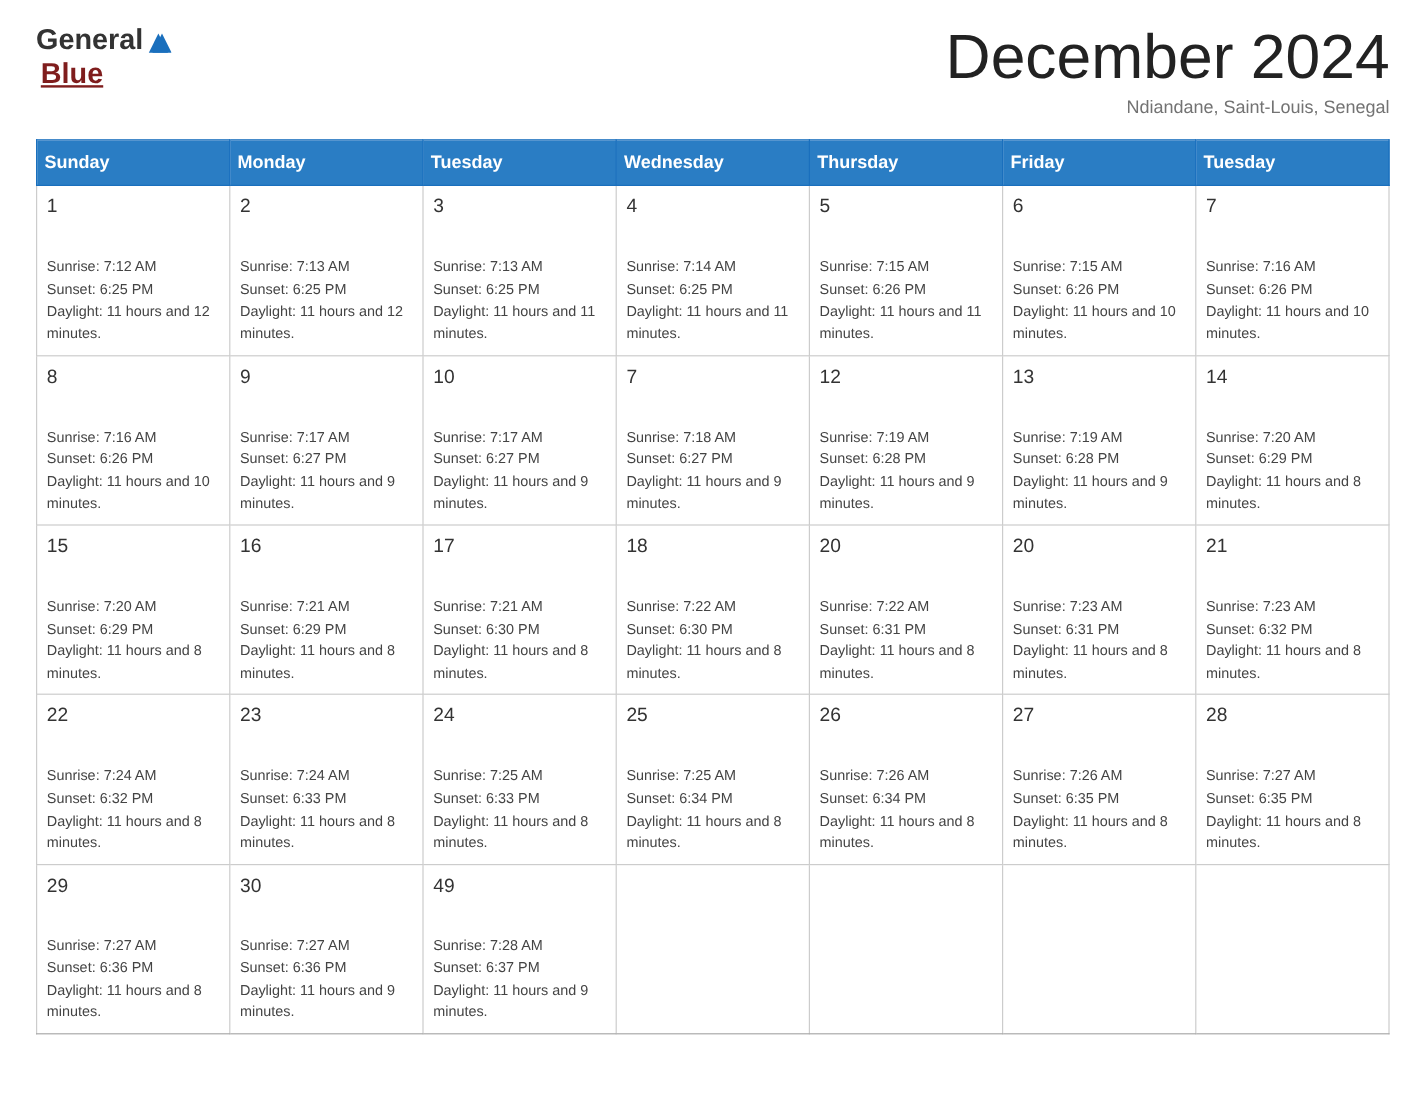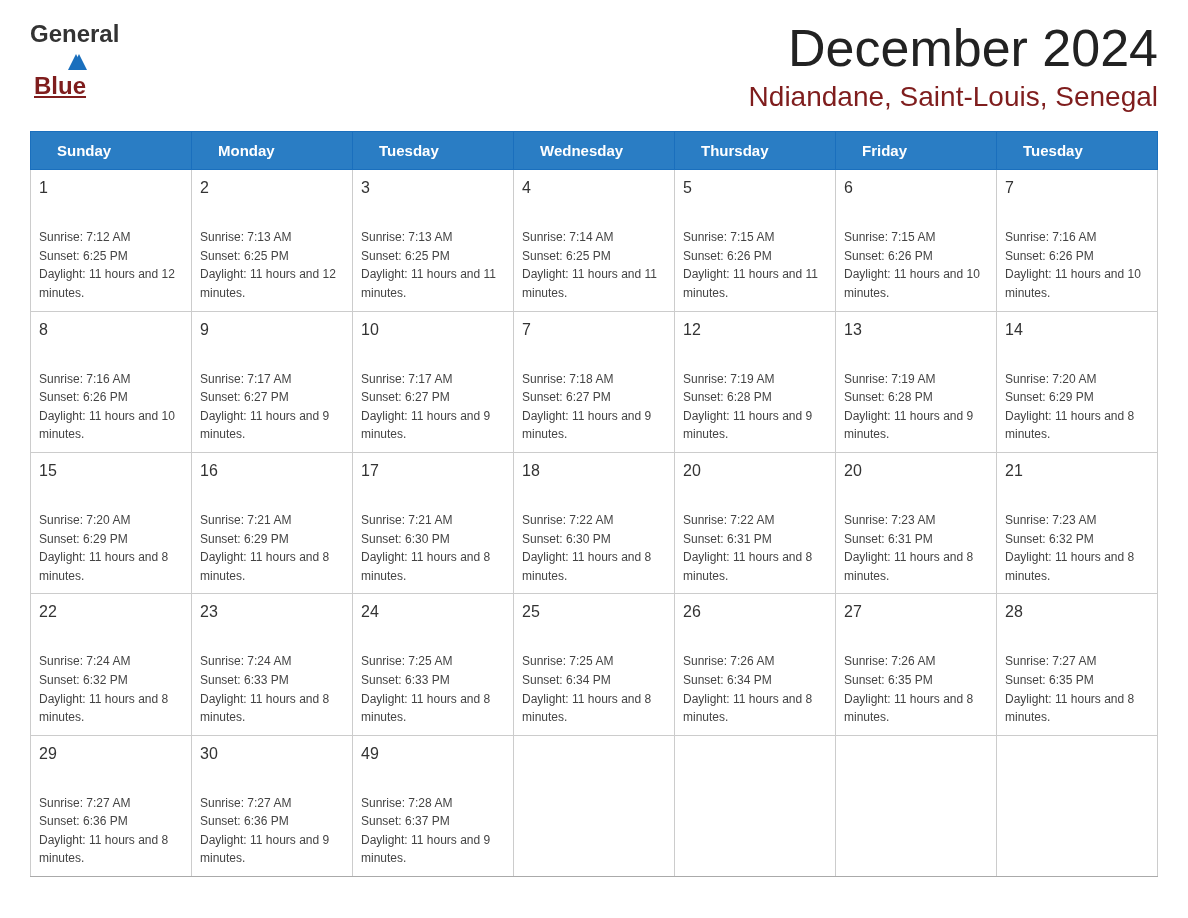--- a/index.html
+++ b/index.html
@@ -17,49 +17,48 @@
       margin-bottom: 18px;
     }
     .logo-wrapper {
       display: flex;
       flex-direction: column;
       align-items: flex-start;
     }
     .logo-line1 {
       display: flex;
       align-items: center;
-      flex-direction: column;
     }
     .logo-line2 {
       display: flex;
       align-items: center;
     }
     .title-area {
       text-align: right;
     }
     .main-title {
       font-size: 52px;
       font-weight: 300;
       color: #222;
       line-height: 1.1;
     }
     .subtitle {
-      font-size: 28px;
-      color: #7f1d1d;
+      font-size: 15px;
+      color: #737373;
       margin-top: 4px;
     }
     .calendar-table {
       width: 100%;
       border-collapse: collapse;
       border: 1px solid #aaa;
     }
     .calendar-table th {
       background-color: #2a7dc4;
       color: white;
-      padding: 10px 26px;
+      padding: 10px 6px;
       font-size: 15px;
       font-weight: 600;
       text-align: left;
       border: 1px solid #1a6fbd;
     }
     .calendar-table td {
       vertical-align: top;
       padding: 6px 8px 8px 8px;
       border: 1px solid #ccc;
       width: 14.28%;

